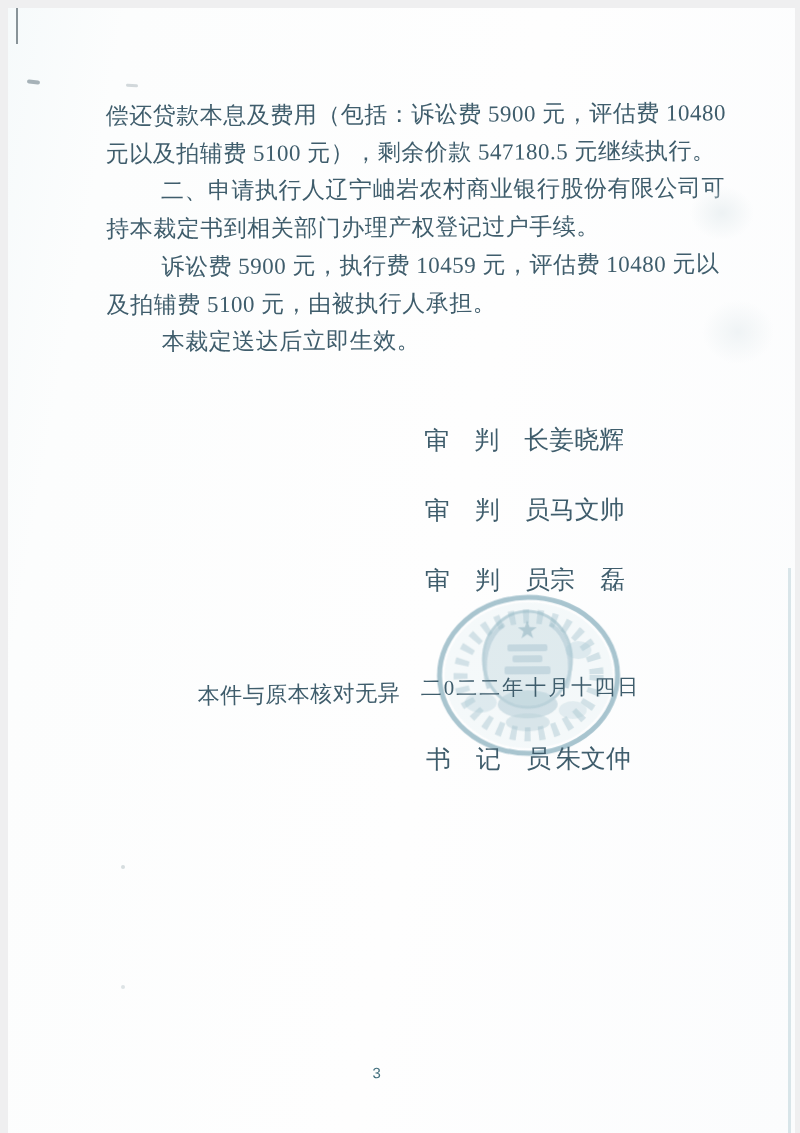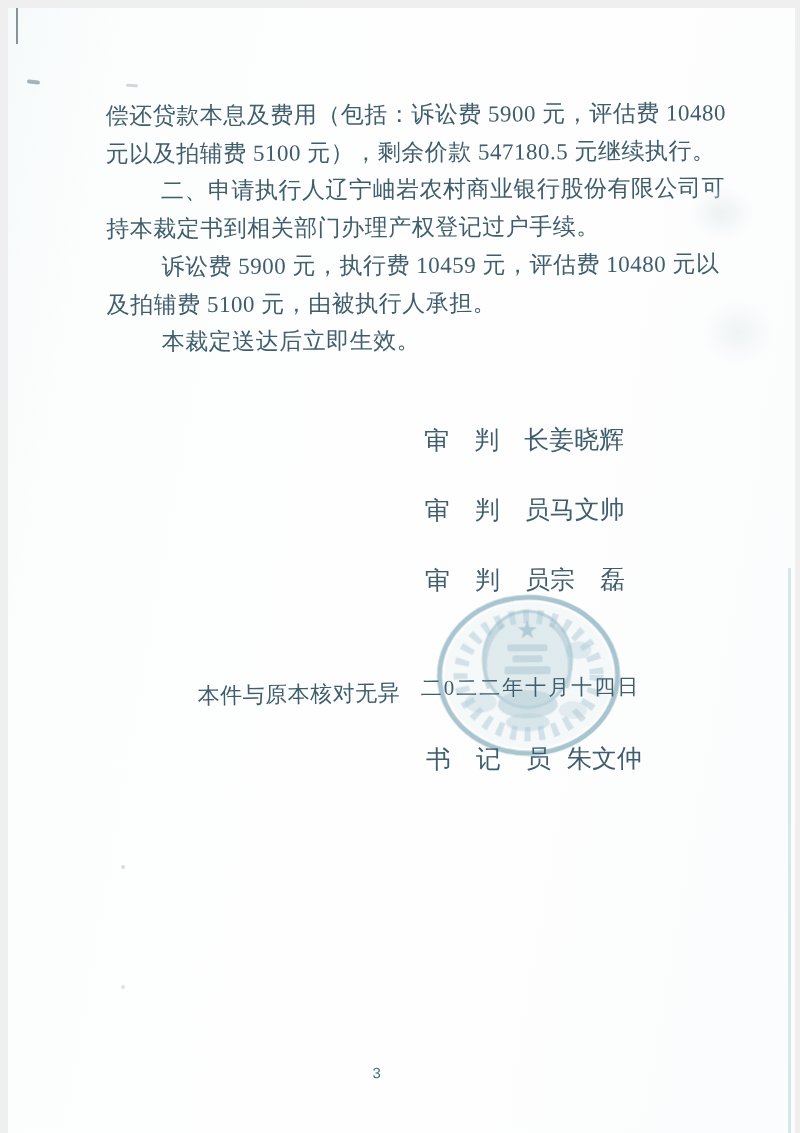--- a/index.html
+++ b/index.html
@@ -45,21 +45,21 @@
     position: absolute; left: 412px; top: 666px;
     font-size: 21px; letter-spacing: 2px; white-space: nowrap;
     z-index: 3;
   }
 
   .clerk-row {
     position: absolute; left: 417px; top: 735px;
     font-size: 25px; white-space: nowrap;
     z-index: 3;
   }
-  .clerk-row .name { margin-left: 16px; }
+  .clerk-row .name { margin-left: 5px; }
 
   .verify-note {
     position: absolute; left: 189px; top: 671px;
     font-size: 22px; letter-spacing: 0.5px; white-space: nowrap;
     transform: rotate(-0.6deg);
   }
 
   .page-number {
     position: absolute; left: 356px; top: 1056px; width: 20px;
     text-align: center;

